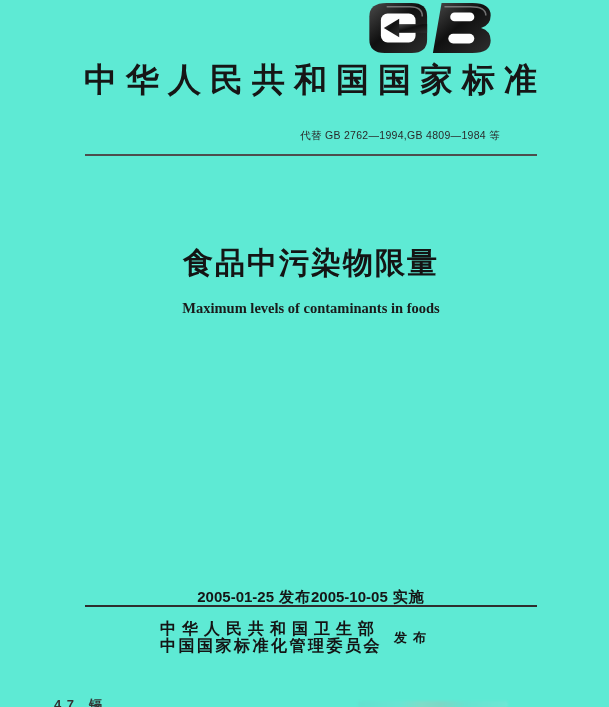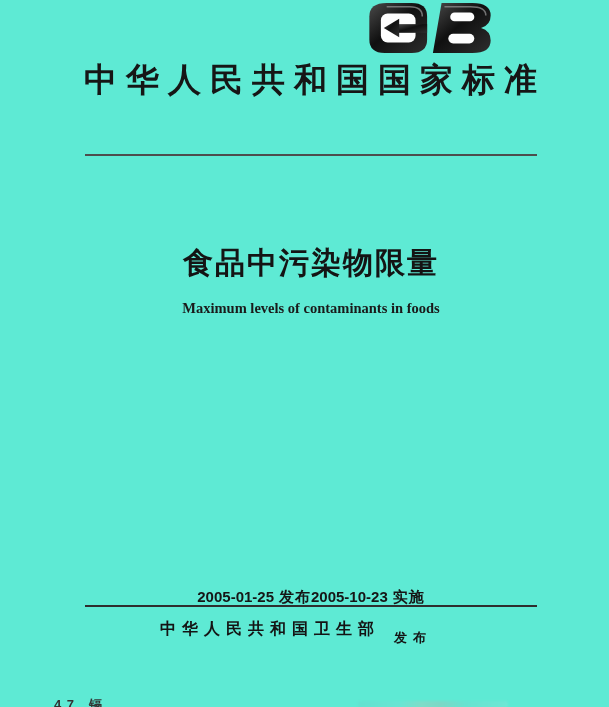--- a/index.html
+++ b/index.html
@@ -195,37 +195,39 @@
 
       <path d="M77 1 H109 Q128 1 128 14 Q128 24 118 27 Q128 30 128 40 Q128 53 109 53 H68 Z" fill="url(#bev)"></path>
       <rect x="86" y="11" width="25" height="9" rx="4.5" fill="#fdfdfd"></rect>
       <rect x="84" y="33" width="27" height="10" rx="5" fill="#fdfdfd"></rect>
 
       <path d="M80 5 H107 Q123 5 123 14" fill="none" stroke="#8a8a8a" stroke-width="1.6" opacity="0.8"></path>
     </svg>
   </div>
 
   <div class="abs header-title">中华人民共和国国家标准</div>
+  <div class="abs supersedes">代替 GB 2762—1994,GB 4809—1984 等</div>
   <div class="abs rule-top"></div>
 
   <div class="abs title-en">Maximum levels of contaminants in foods</div>
   <div class="abs title-cn">食品中污染物限量</div>
 
   <div class="abs date-row">
     <div class="date-item">
       <span>2005-01-25</span><span class="date-label">发布</span>
     </div>
     <div class="date-item">
-      <span>2005-10-23</span><span class="date-label">实施</span>
+      <span>2005-10-05</span><span class="date-label">实施</span>
     </div>
   </div>
   <div class="abs rule-bottom"></div>
 
   <div class="abs issuer-block">
     <div class="issuer-line-1">中华人民共和国卫生部</div>
+    <div class="issuer-line-2">中国国家标准化管理委员会</div>
   </div>
   <div class="abs issuer-action">发布</div>
 
   <div class="abs bottom-fragment">
     <span>4.7</span><span class="frag-gap"></span><span>镉</span>
   </div>
 
   <div class="abs watermark-fragment"></div>
 
 </div>

